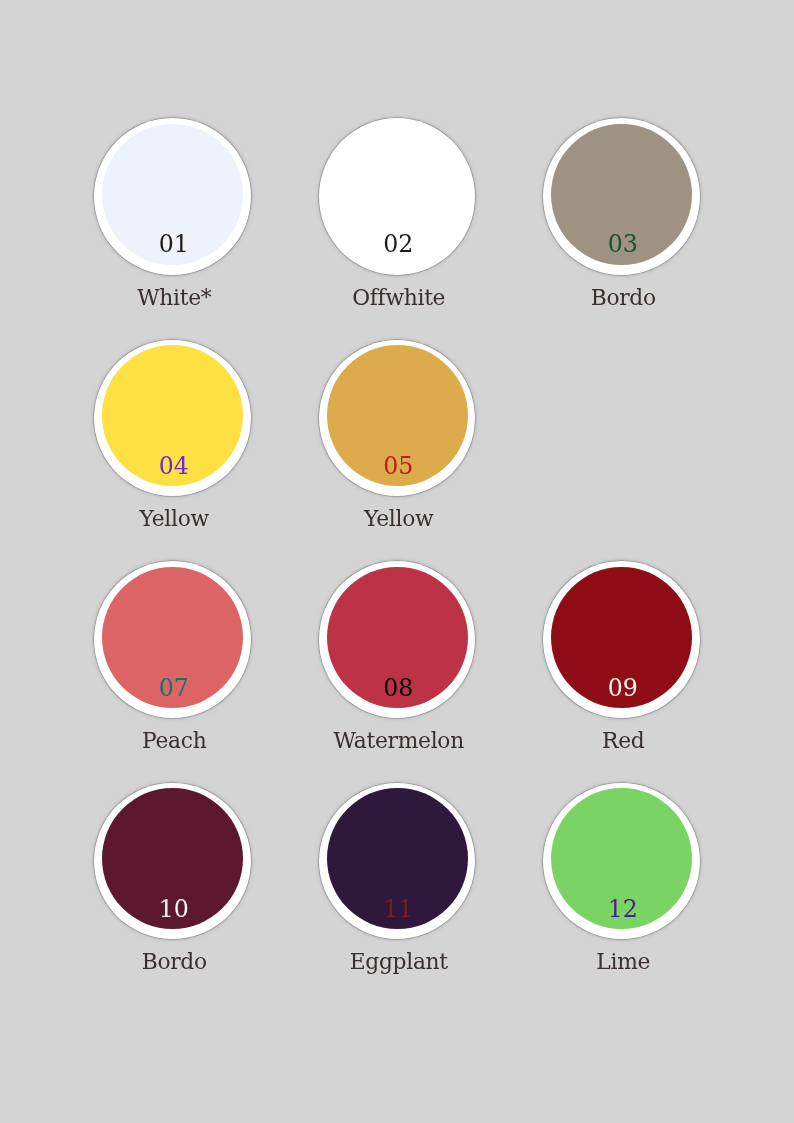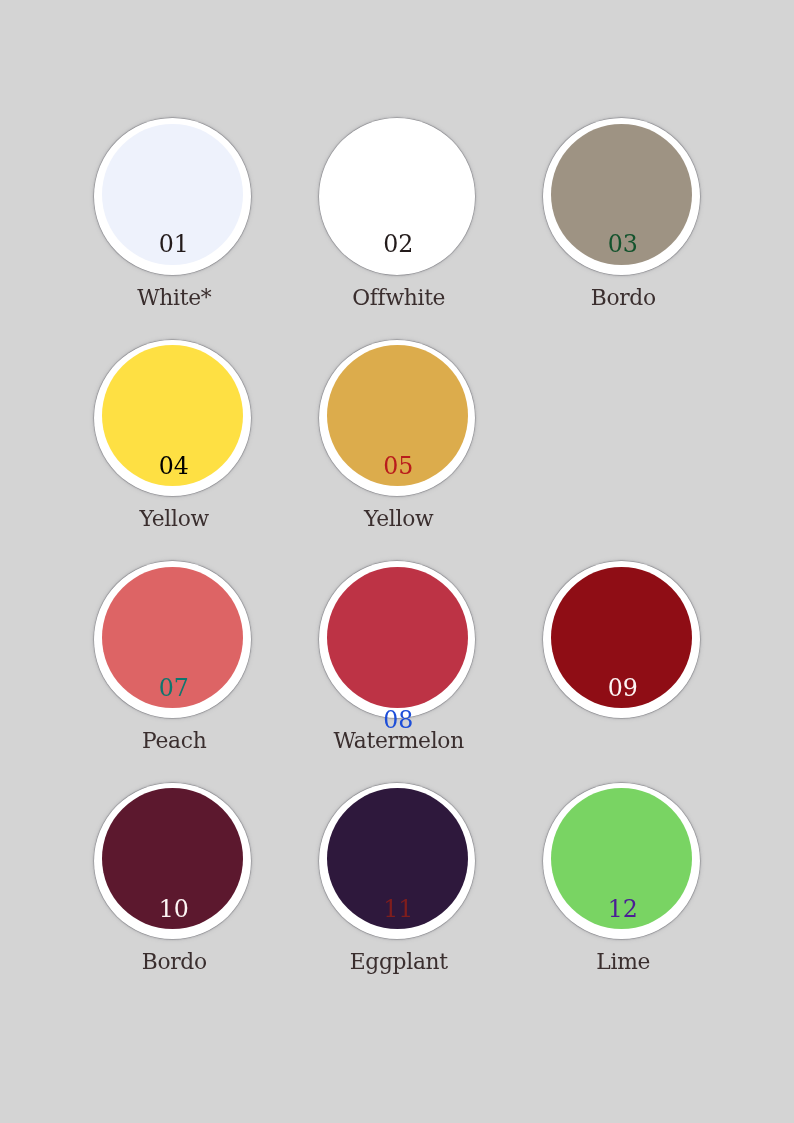--- a/index.html
+++ b/index.html
@@ -49,21 +49,21 @@
   <div class="swatch c3 r1">
     <div class="ring"></div>
     <div class="fill" style="background: rgb(158, 147, 131);"></div>
     <div class="num" style="color: #14532d;">03</div>
     <div class="label">Bordo</div>
   </div>
 
   <div class="swatch c1 r2">
     <div class="ring"></div>
     <div class="fill" style="background: rgb(254, 224, 67);"></div>
-    <div class="num" style="color: #000000;">04</div>
+    <div class="num" style="color: #6d28d9;">04</div>
     <div class="label">Yellow</div>
   </div>
 
   <div class="swatch c2 r2">
     <div class="ring"></div>
     <div class="fill" style="background: rgb(220, 172, 76);"></div>
     <div class="num" style="color: #b91c1c;">05</div>
     <div class="label">Yellow</div>
   </div>
 
@@ -71,28 +71,29 @@
   <div class="swatch c1 r3">
     <div class="ring"></div>
     <div class="fill" style="background: rgb(221, 100, 101);"></div>
     <div class="num" style="color: #0f766e;">07</div>
     <div class="label">Peach</div>
   </div>
 
   <div class="swatch c2 r3">
     <div class="ring"></div>
     <div class="fill" style="background: rgb(189, 51, 69);"></div>
-    <div class="num" style="color: #1d4ed8; margin-top: 32px;">08</div>
+    <div class="num" style="color: #000000;">08</div>
     <div class="label">Watermelon</div>
   </div>
 
   <div class="swatch c3 r3">
     <div class="ring"></div>
     <div class="fill" style="background: rgb(143, 13, 21);"></div>
     <div class="num" style="color: rgb(253, 245, 244);">09</div>
+    <div class="label">Red</div>
   </div>
 
   <div class="swatch c1 r4">
     <div class="ring"></div>
     <div class="fill" style="background: rgb(92, 24, 46);"></div>
     <div class="num" style="color: rgb(253, 245, 244);">10</div>
     <div class="label">Bordo</div>
   </div>
 
   <div class="swatch c2 r4">

